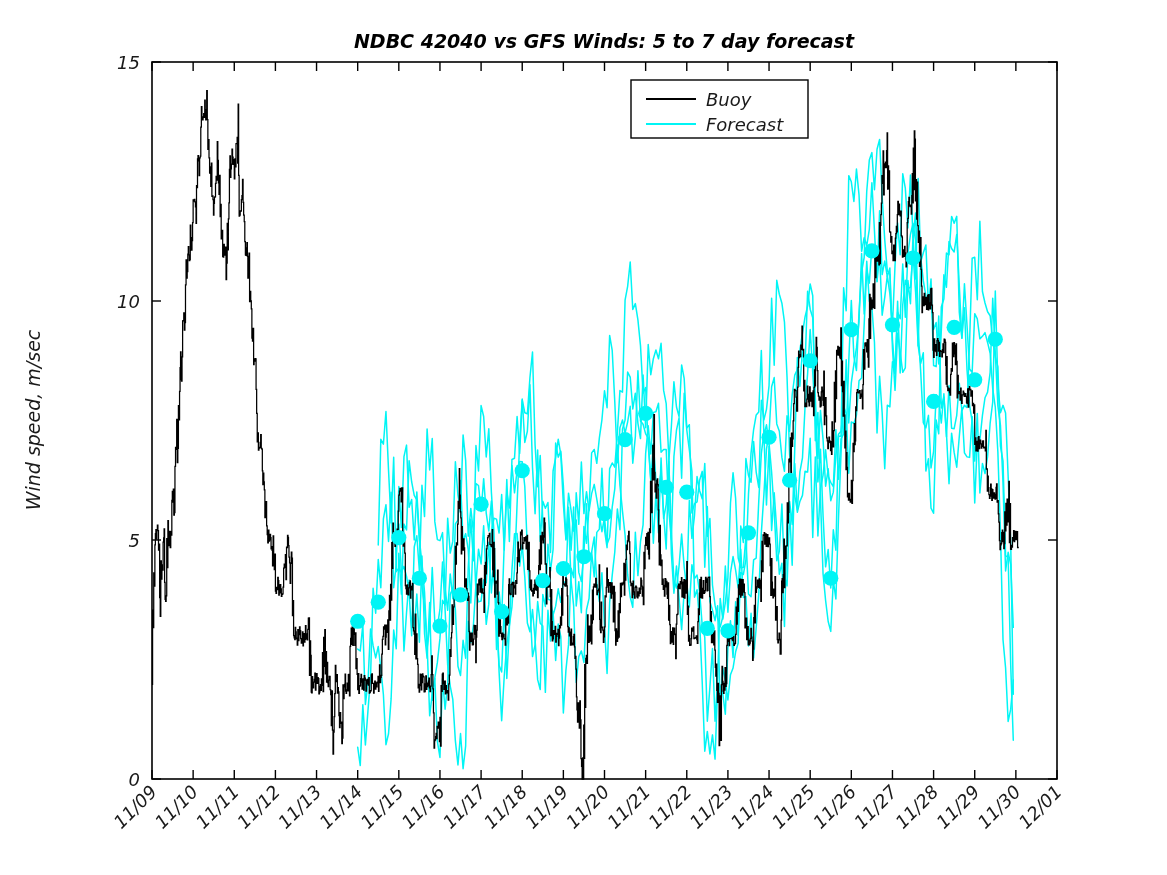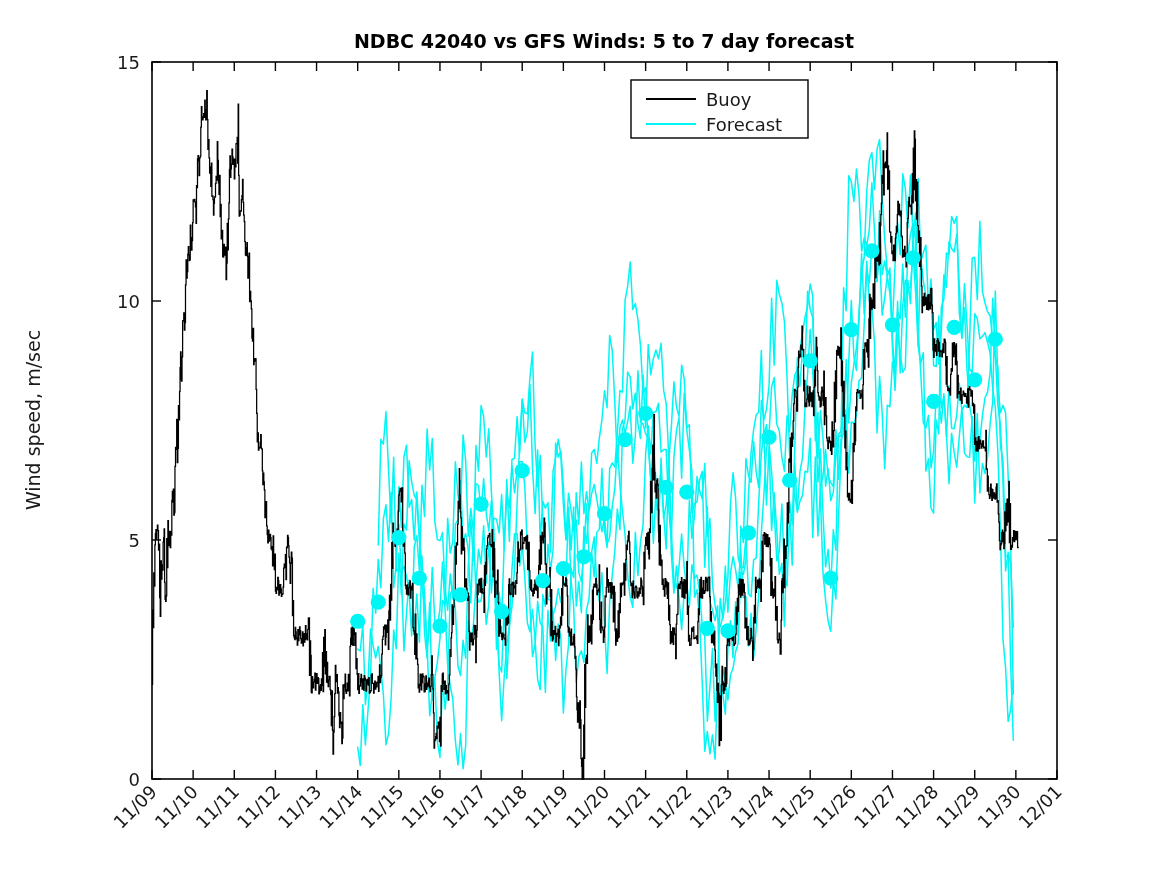--- a/index.html
+++ b/index.html
@@ -11,20 +11,21 @@
     width: 1167px;
     height: 875px;
     font-family: "DejaVu Sans", sans-serif;
     overflow: hidden;
   }
   #figure {
     position: relative;
     width: 1068px;
     height: 875px;
     background: #ffffff;
+    font-style: italic;
   }
   #chart-svg {
     position: absolute;
     left: 0;
     top: 0;
     width: 1167px;
     height: 875px;
     display: block;
   }
   .ttl {

